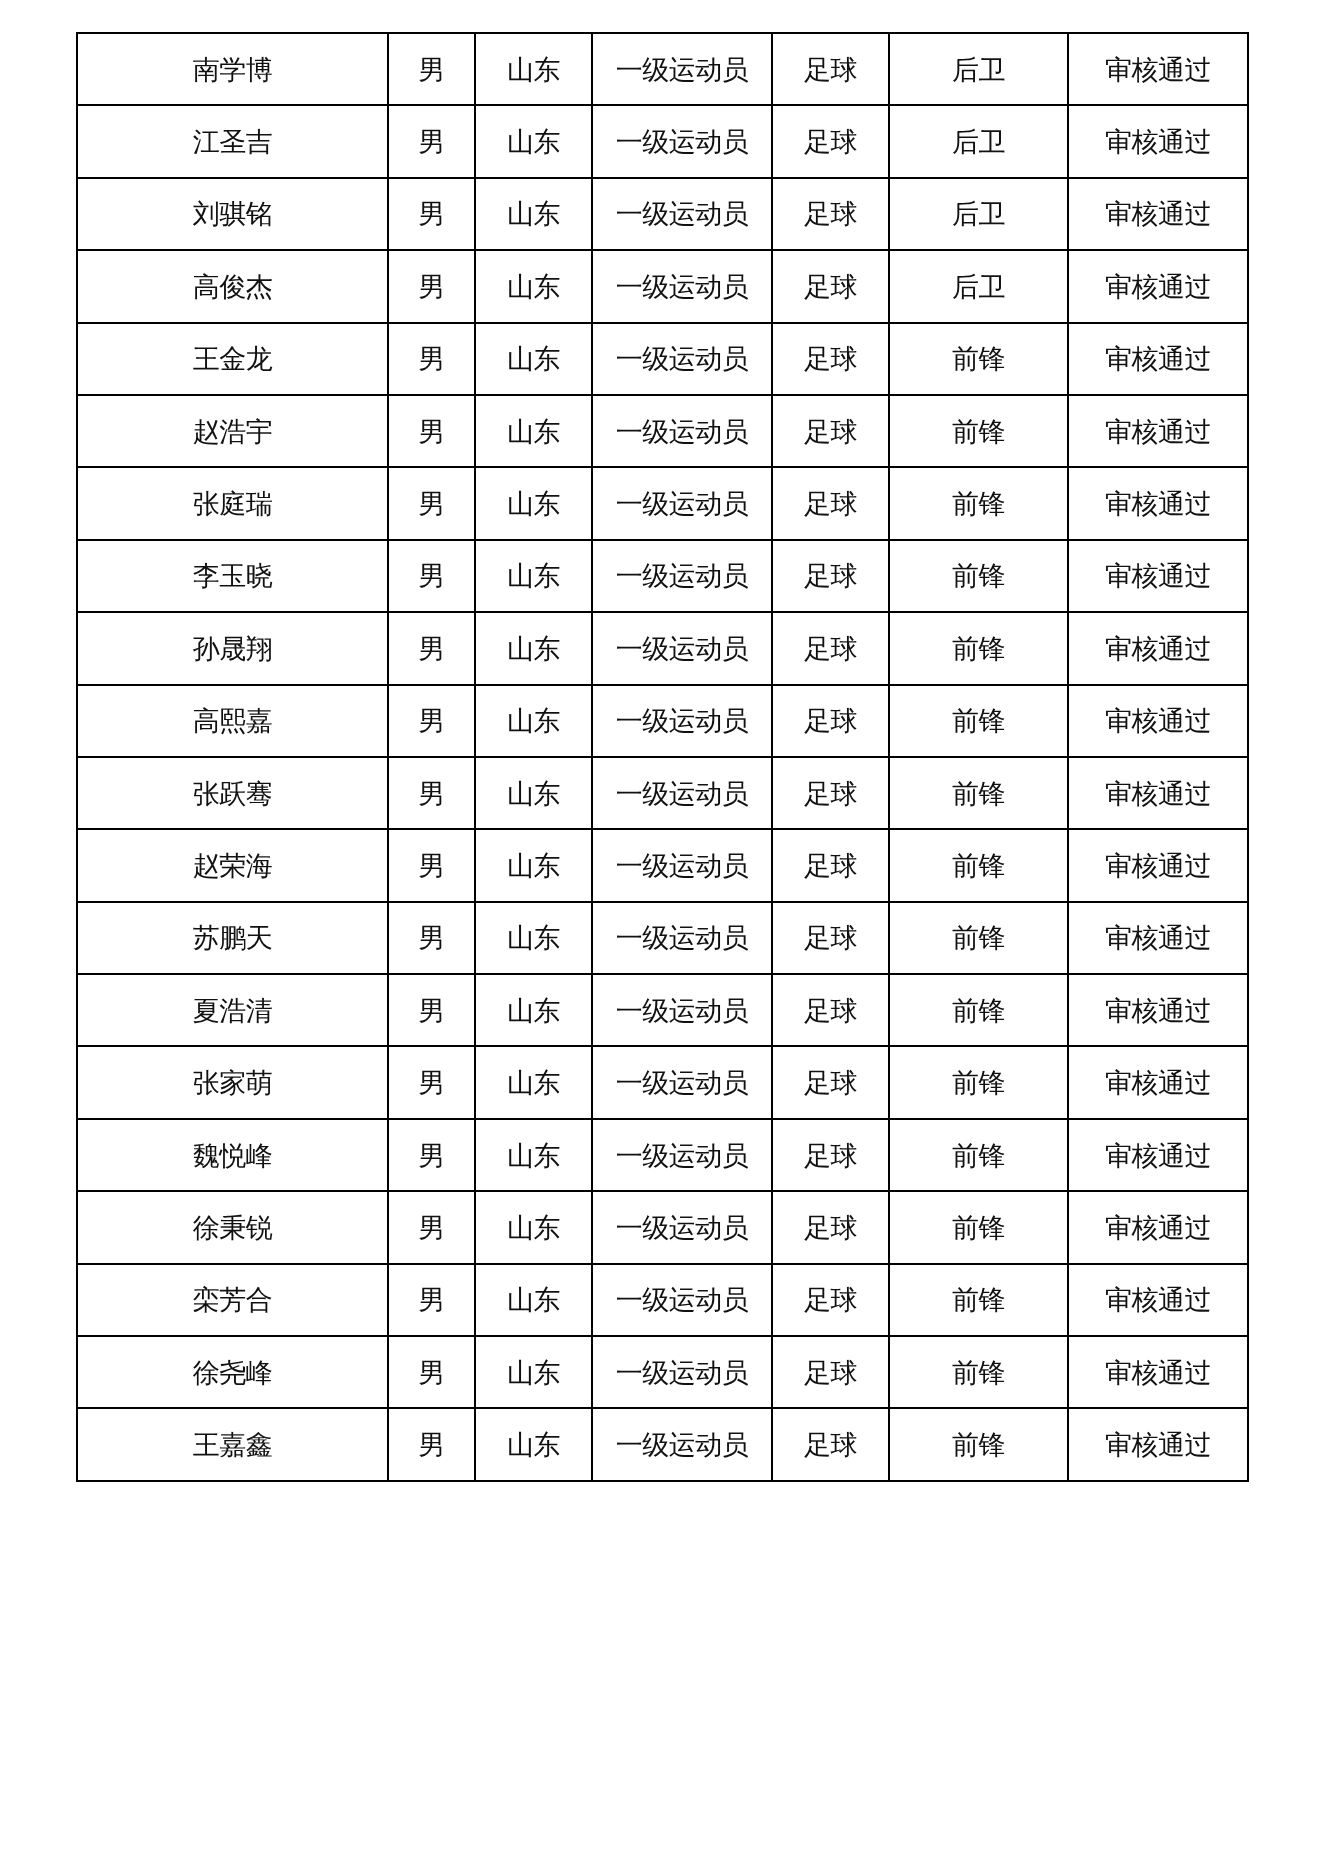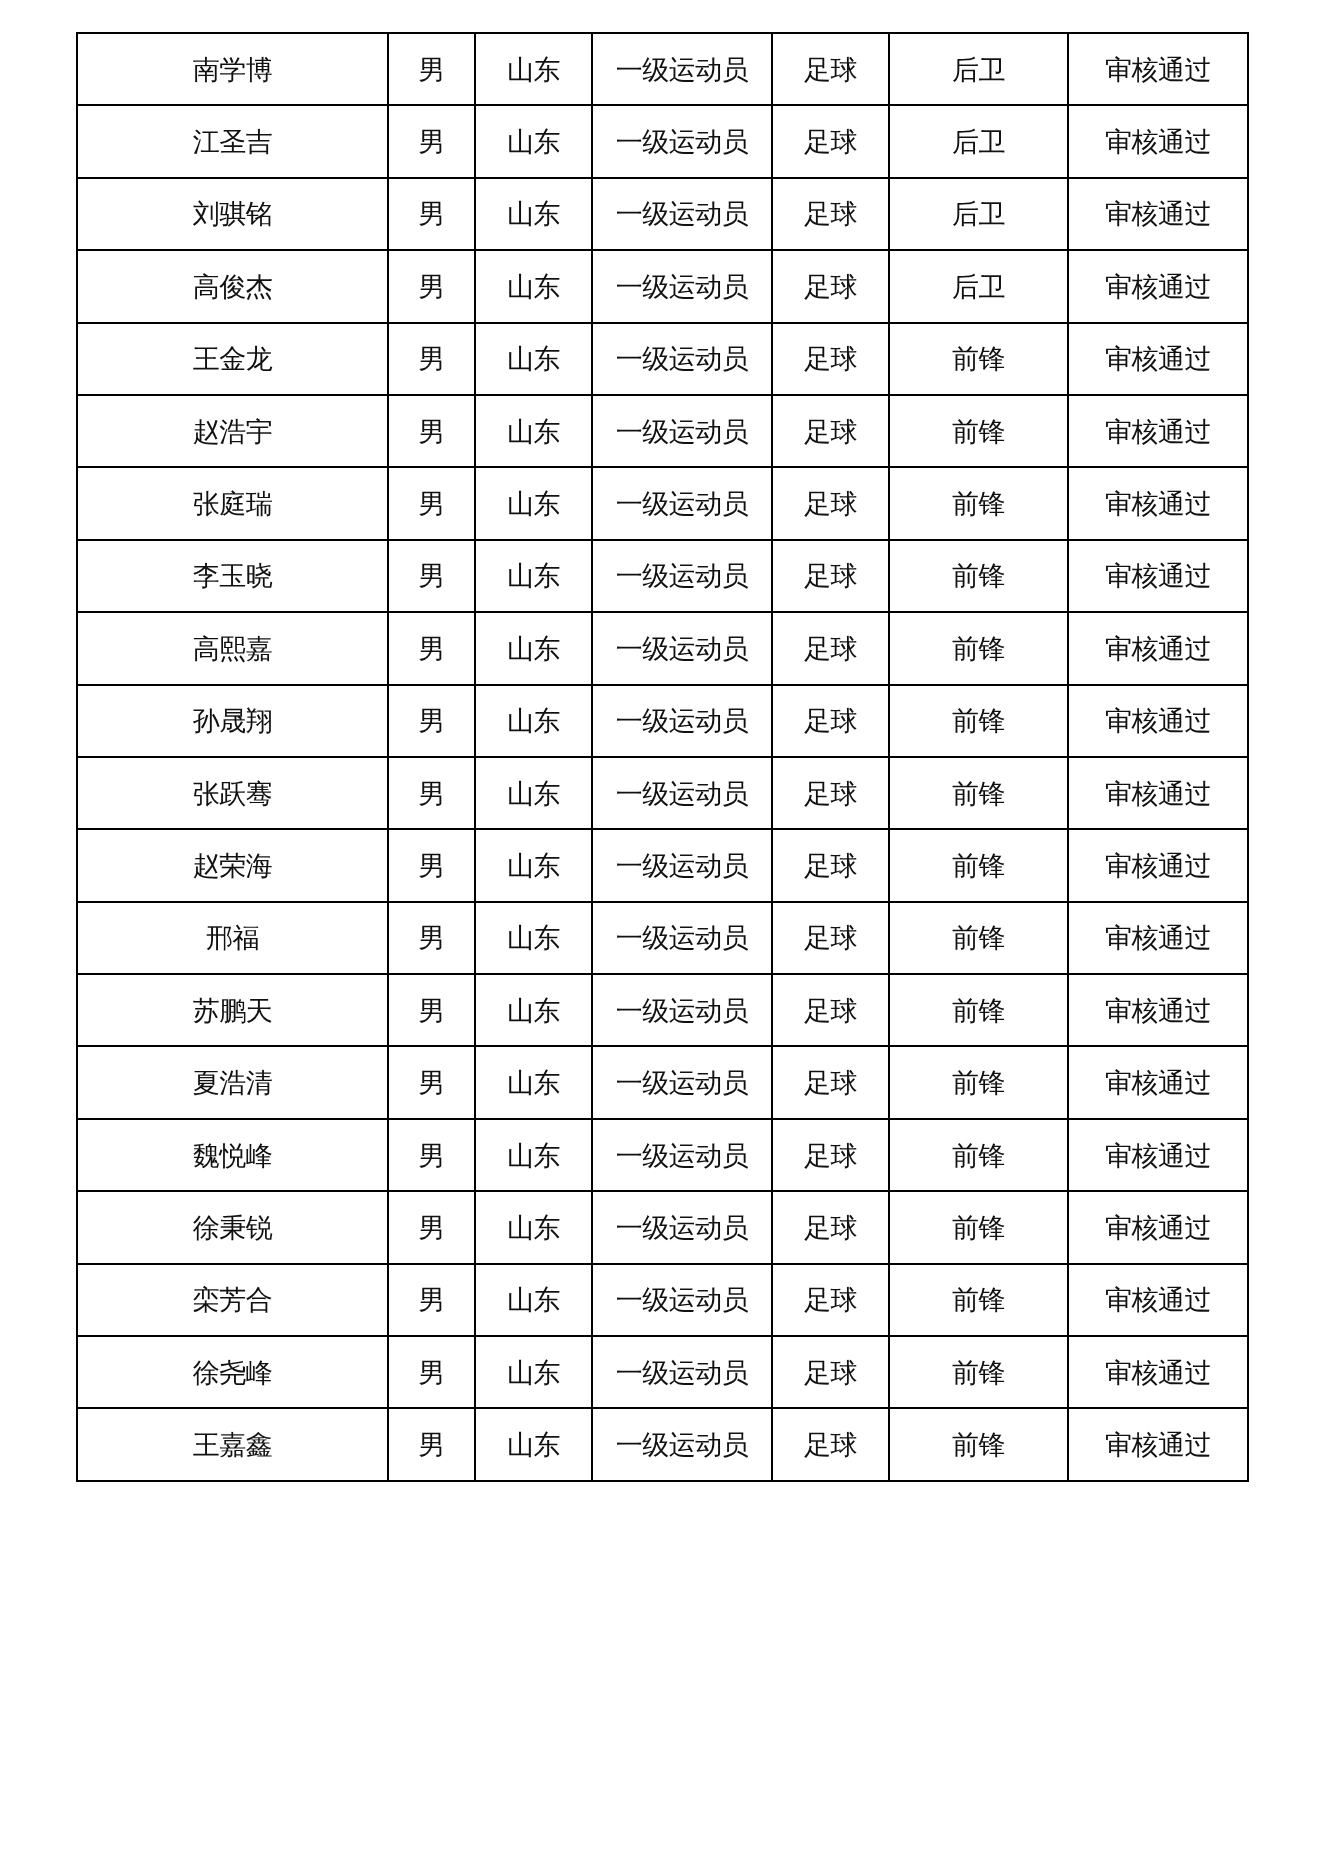--- a/index.html
+++ b/index.html
@@ -133,69 +133,60 @@
     <td>男</td>
     <td>山东</td>
     <td>一级运动员</td>
     <td>足球</td>
     <td>前锋</td>
     <td>审核通过</td>
   </tr>
 
 
   <tr>
+    <td>孙晟翔</td>
+    <td>男</td>
+    <td>山东</td>
+    <td>一级运动员</td>
+    <td>足球</td>
+    <td>前锋</td>
+    <td>审核通过</td>
+  </tr>
+
+  <tr>
     <td>高熙嘉</td>
     <td>男</td>
     <td>山东</td>
     <td>一级运动员</td>
     <td>足球</td>
     <td>前锋</td>
     <td>审核通过</td>
   </tr>
 
   <tr>
-    <td>孙晟翔</td>
-    <td>男</td>
-    <td>山东</td>
-    <td>一级运动员</td>
-    <td>足球</td>
-    <td>前锋</td>
-    <td>审核通过</td>
-  </tr>
-
-  <tr>
     <td>张跃骞</td>
     <td>男</td>
     <td>山东</td>
     <td>一级运动员</td>
     <td>足球</td>
     <td>前锋</td>
     <td>审核通过</td>
   </tr>
 
   <tr>
     <td>赵荣海</td>
     <td>男</td>
     <td>山东</td>
     <td>一级运动员</td>
     <td>足球</td>
     <td>前锋</td>
     <td>审核通过</td>
   </tr>
 
 
-  <tr>
-    <td>邢福</td>
-    <td>男</td>
-    <td>山东</td>
-    <td>一级运动员</td>
-    <td>足球</td>
-    <td>前锋</td>
-    <td>审核通过</td>
-  </tr>
 
   <tr>
     <td>苏鹏天</td>
     <td>男</td>
     <td>山东</td>
     <td>一级运动员</td>
     <td>足球</td>
     <td>前锋</td>
     <td>审核通过</td>
   </tr>
@@ -205,20 +196,29 @@
   <tr>
     <td>夏浩清</td>
     <td>男</td>
     <td>山东</td>
     <td>一级运动员</td>
     <td>足球</td>
     <td>前锋</td>
     <td>审核通过</td>
   </tr>
 
+  <tr>
+    <td>张家萌</td>
+    <td>男</td>
+    <td>山东</td>
+    <td>一级运动员</td>
+    <td>足球</td>
+    <td>前锋</td>
+    <td>审核通过</td>
+  </tr>
 
   <tr>
     <td>魏悦峰</td>
     <td>男</td>
     <td>山东</td>
     <td>一级运动员</td>
     <td>足球</td>
     <td>前锋</td>
     <td>审核通过</td>
   </tr>

